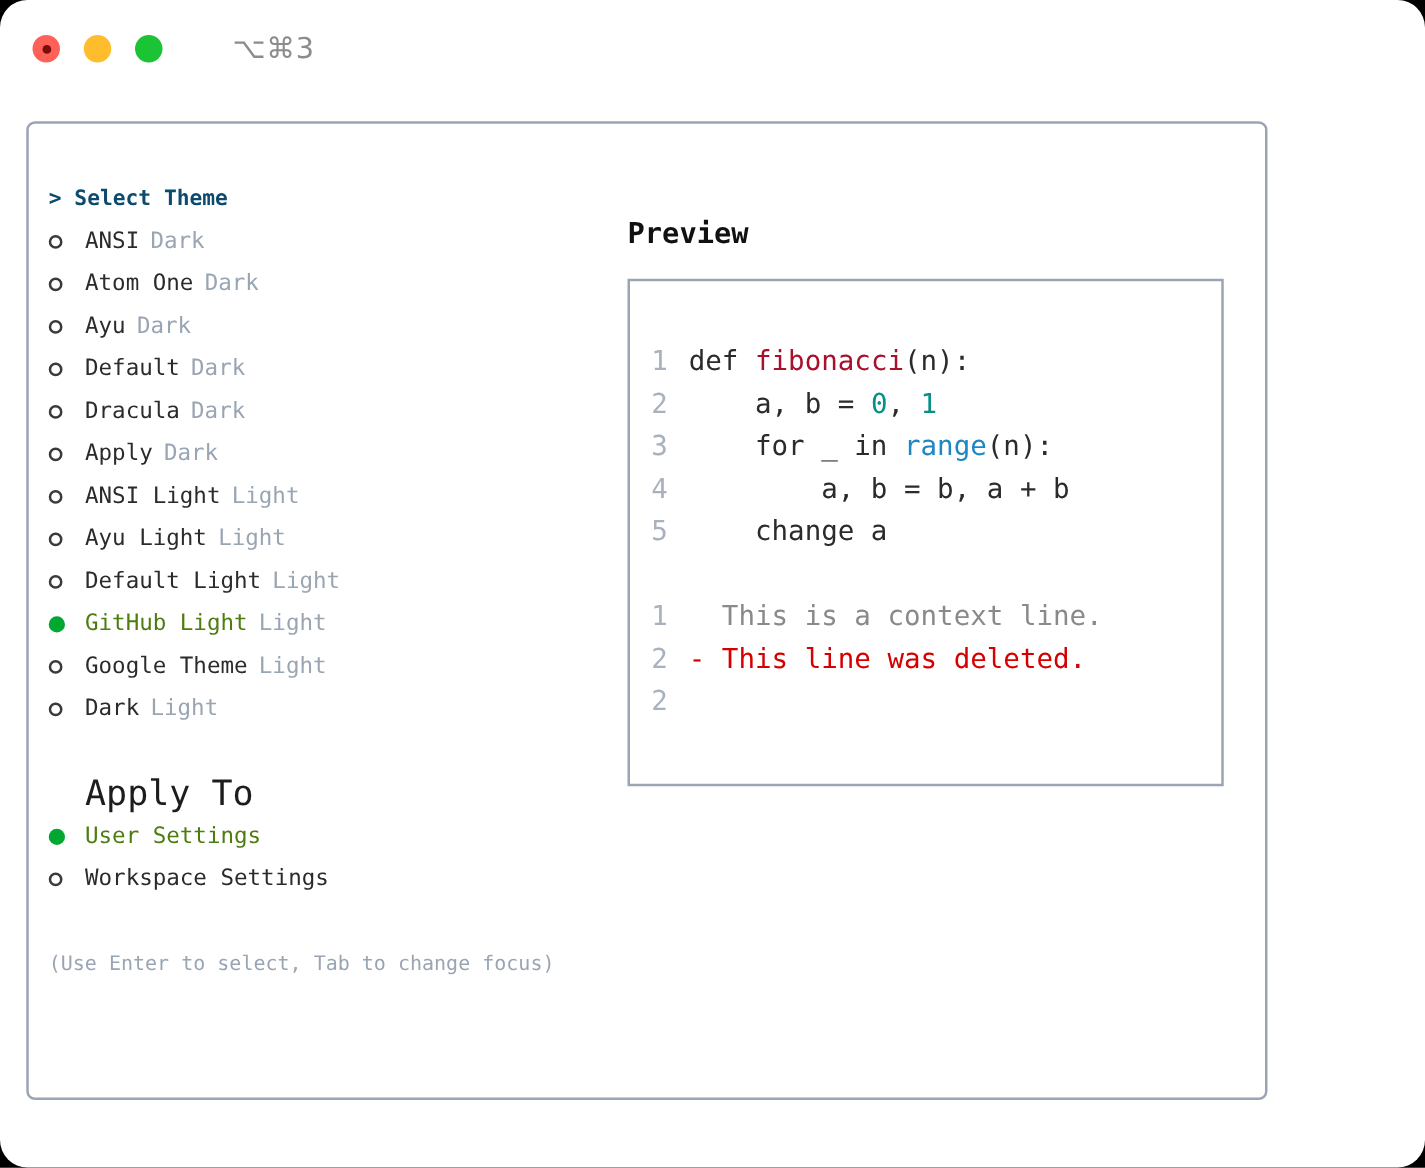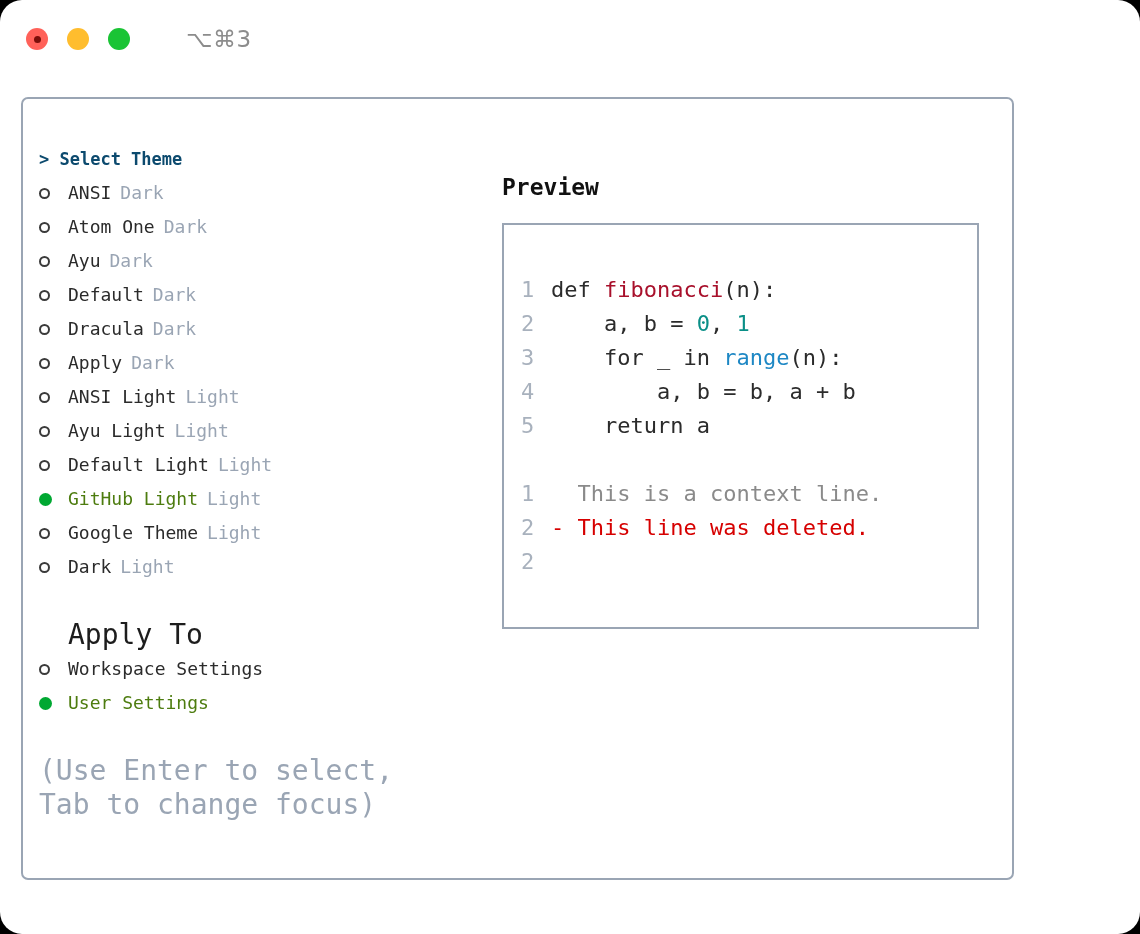--- a/index.html
+++ b/index.html
@@ -150,21 +150,21 @@
     color: #1d1d1d;
     line-height: 34px;
     padding-left: 29px;
     white-space: pre;
   }
 
   .spacer-small { height: 34px; }
   .spacer-hint  { height: 34px; }
 
   .hint {
-    font-size: 28px;
+    font-size: 16px;
     color: #9aa5b4;
     line-height: 34px;
     width: 412px;
     white-space: normal;
   }
 
   
   .right-col {
     position: absolute;
     left: 479px;
@@ -252,40 +252,40 @@
             <div class="row selected"><div class="bullet-cell"><div class="bullet-filled"></div></div><span class="row-label">GitHub Light</span><span class="row-badge">Light</span></div>
             <div class="row"><div class="bullet-cell"><div class="bullet-hollow"></div></div><span class="row-label">Google Theme</span><span class="row-badge">Light</span></div>
             <div class="row"><div class="bullet-cell"><div class="bullet-hollow"></div></div><span class="row-label">Dark</span><span class="row-badge">Light</span></div>
           </div>
 
         <div class="spacer-small"></div>
 
         <div class="applyto-head">Apply To</div>
 
         <div class="list" id="apply-list">
+            <div class="row selected"><div class="bullet-cell"><div class="bullet-filled"></div></div><span class="row-label">User Settings</span></div>
             <div class="row"><div class="bullet-cell"><div class="bullet-hollow"></div></div><span class="row-label">Workspace Settings</span></div>
-            <div class="row selected"><div class="bullet-cell"><div class="bullet-filled"></div></div><span class="row-label">User Settings</span></div>
           </div>
 
         <div class="spacer-hint"></div>
 
         <div class="hint">(Use Enter to select, Tab to change focus)</div>
       </div>
 
       <div class="right-col">
         <div class="preview-head">Preview</div>
 
         <div class="preview-box">
           <div class="code-area">
             <div id="code-lines">
                 <div class="cline"><span class="lineno">1</span><span><span class="tok-plain">def </span><span class="tok-fn">fibonacci</span><span class="tok-plain">(n):</span></span></div>
                 <div class="cline"><span class="lineno">2</span><span><span class="tok-plain">    a, b = </span><span class="tok-num">0</span><span class="tok-plain">, </span><span class="tok-num">1</span></span></div>
                 <div class="cline"><span class="lineno">3</span><span><span class="tok-plain">    for _ in </span><span class="tok-call">range</span><span class="tok-plain">(n):</span></span></div>
                 <div class="cline"><span class="lineno">4</span><span><span class="tok-plain">        a, b = b, a + b</span></span></div>
-                <div class="cline"><span class="lineno">5</span><span><span class="tok-plain">    return a</span></span></div>
+                <div class="cline"><span class="lineno">5</span><span><span class="tok-plain">    change a</span></span></div>
               </div>
             <div class="diff-gap"></div>
             <div id="diff-lines">
                 <div class="cline"><span class="lineno">1</span><span class="diff-ctx">  This is a context line.</span></div>
                 <div class="cline"><span class="lineno">2</span><span class="diff-del">- This line was deleted.</span></div>
                 <div class="cline"><span class="lineno">2</span></div>
               </div>
           </div>
         </div>
       </div>

